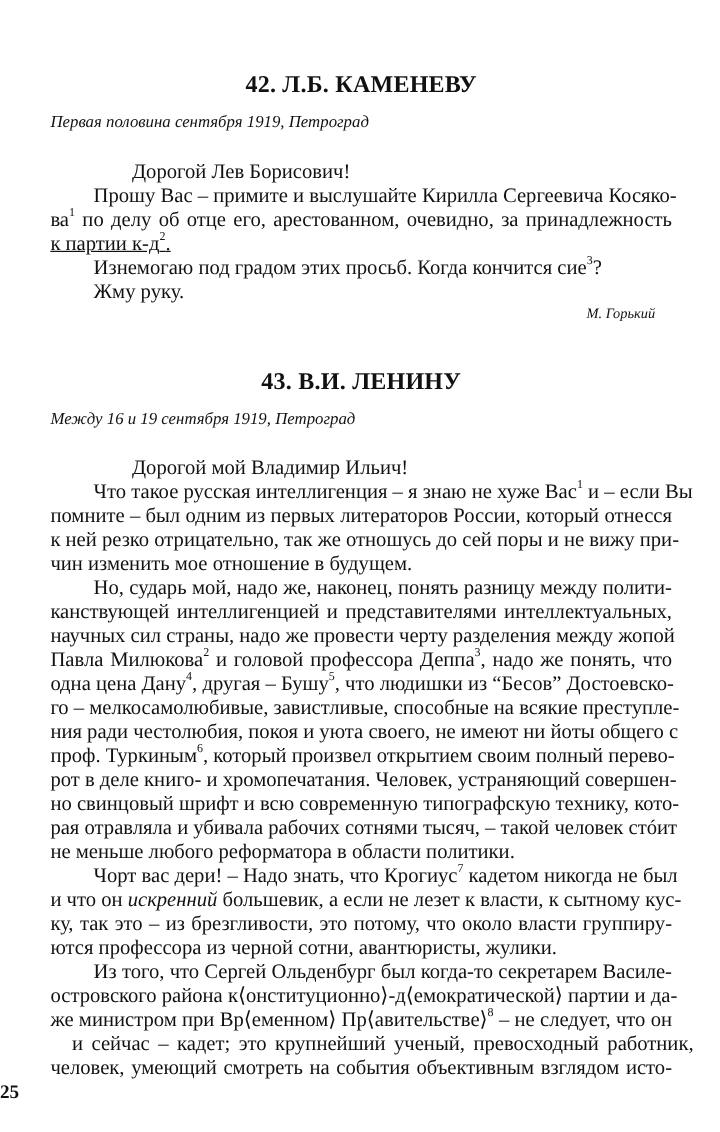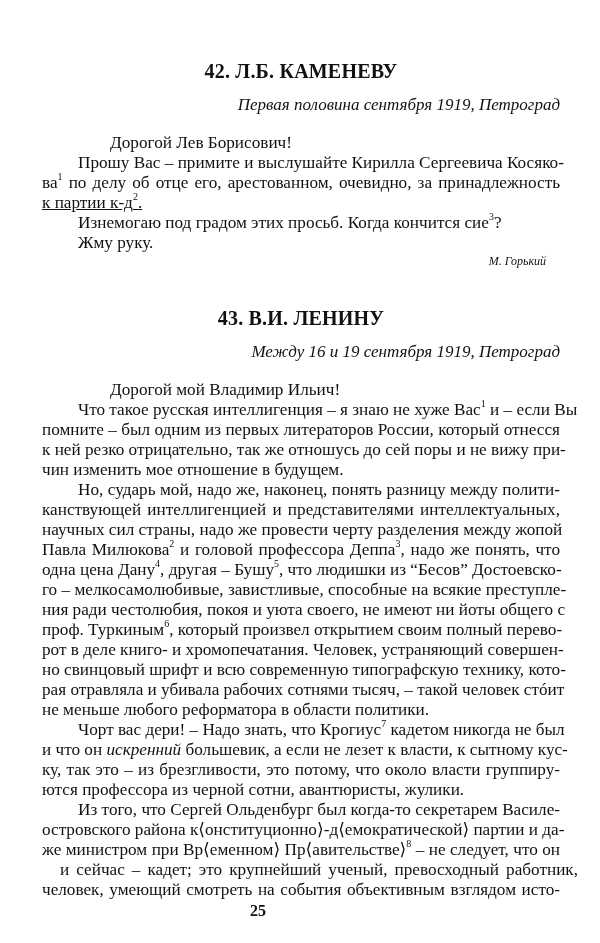--- a/index.html
+++ b/index.html
@@ -27,23 +27,23 @@
       width: 518px;
       text-align: center;
       font-weight: bold;
       font-size: 20px;
       letter-spacing: 0.2px;
     }
     .dateline {
       position: absolute;
       left: 0;
       width: 518px;
-      text-align: right;
+      text-align: left;
       font-style: italic;
-      font-size: 17px;
+      font-size: 14px;
     }
     .line {
       position: absolute;
       left: 0;
       width: 518px;
       font-size: 17.2px;
       line-height: 20px;
       white-space: nowrap;
     }
     .justify {
@@ -133,13 +133,13 @@
   <div class="line indent justify" style="top:800px;"><span>Из того, что Сергей Ольденбург был когда-то секретарем Василе-</span></div>
   <div class="line justify" style="top:820px;"><span>островского района к⟨онституционно⟩-д⟨емократической⟩ партии и да-</span></div>
   <div class="line justify" style="top:840px;">
     <span>же министром при Вр⟨еменном⟩ Пр⟨авительстве⟩</span><sup>8</sup><span> – не следует, что он</span>
   </div>
   <div class="line justify" style="top:860px;margin-left:18px;"><span>и сейчас – кадет; это крупнейший ученый, превосходный работник,</span></div>
   <div class="line justify" style="top:880px;"><span>человек, умеющий смотреть на события объективным взглядом исто-</span></div>
 
 </div>
 
-<div style="position:absolute; left:0; width:516px; top:902px; text-align:center; font-weight:bold; font-size:16px; font-family:'Liberation Serif', serif;">25</div>
+<div style="position:absolute; left:0; width:516px; top:902px; font-weight:bold; font-size:16px; font-family:'Liberation Serif', serif;">25</div>
 
 </body></html>

